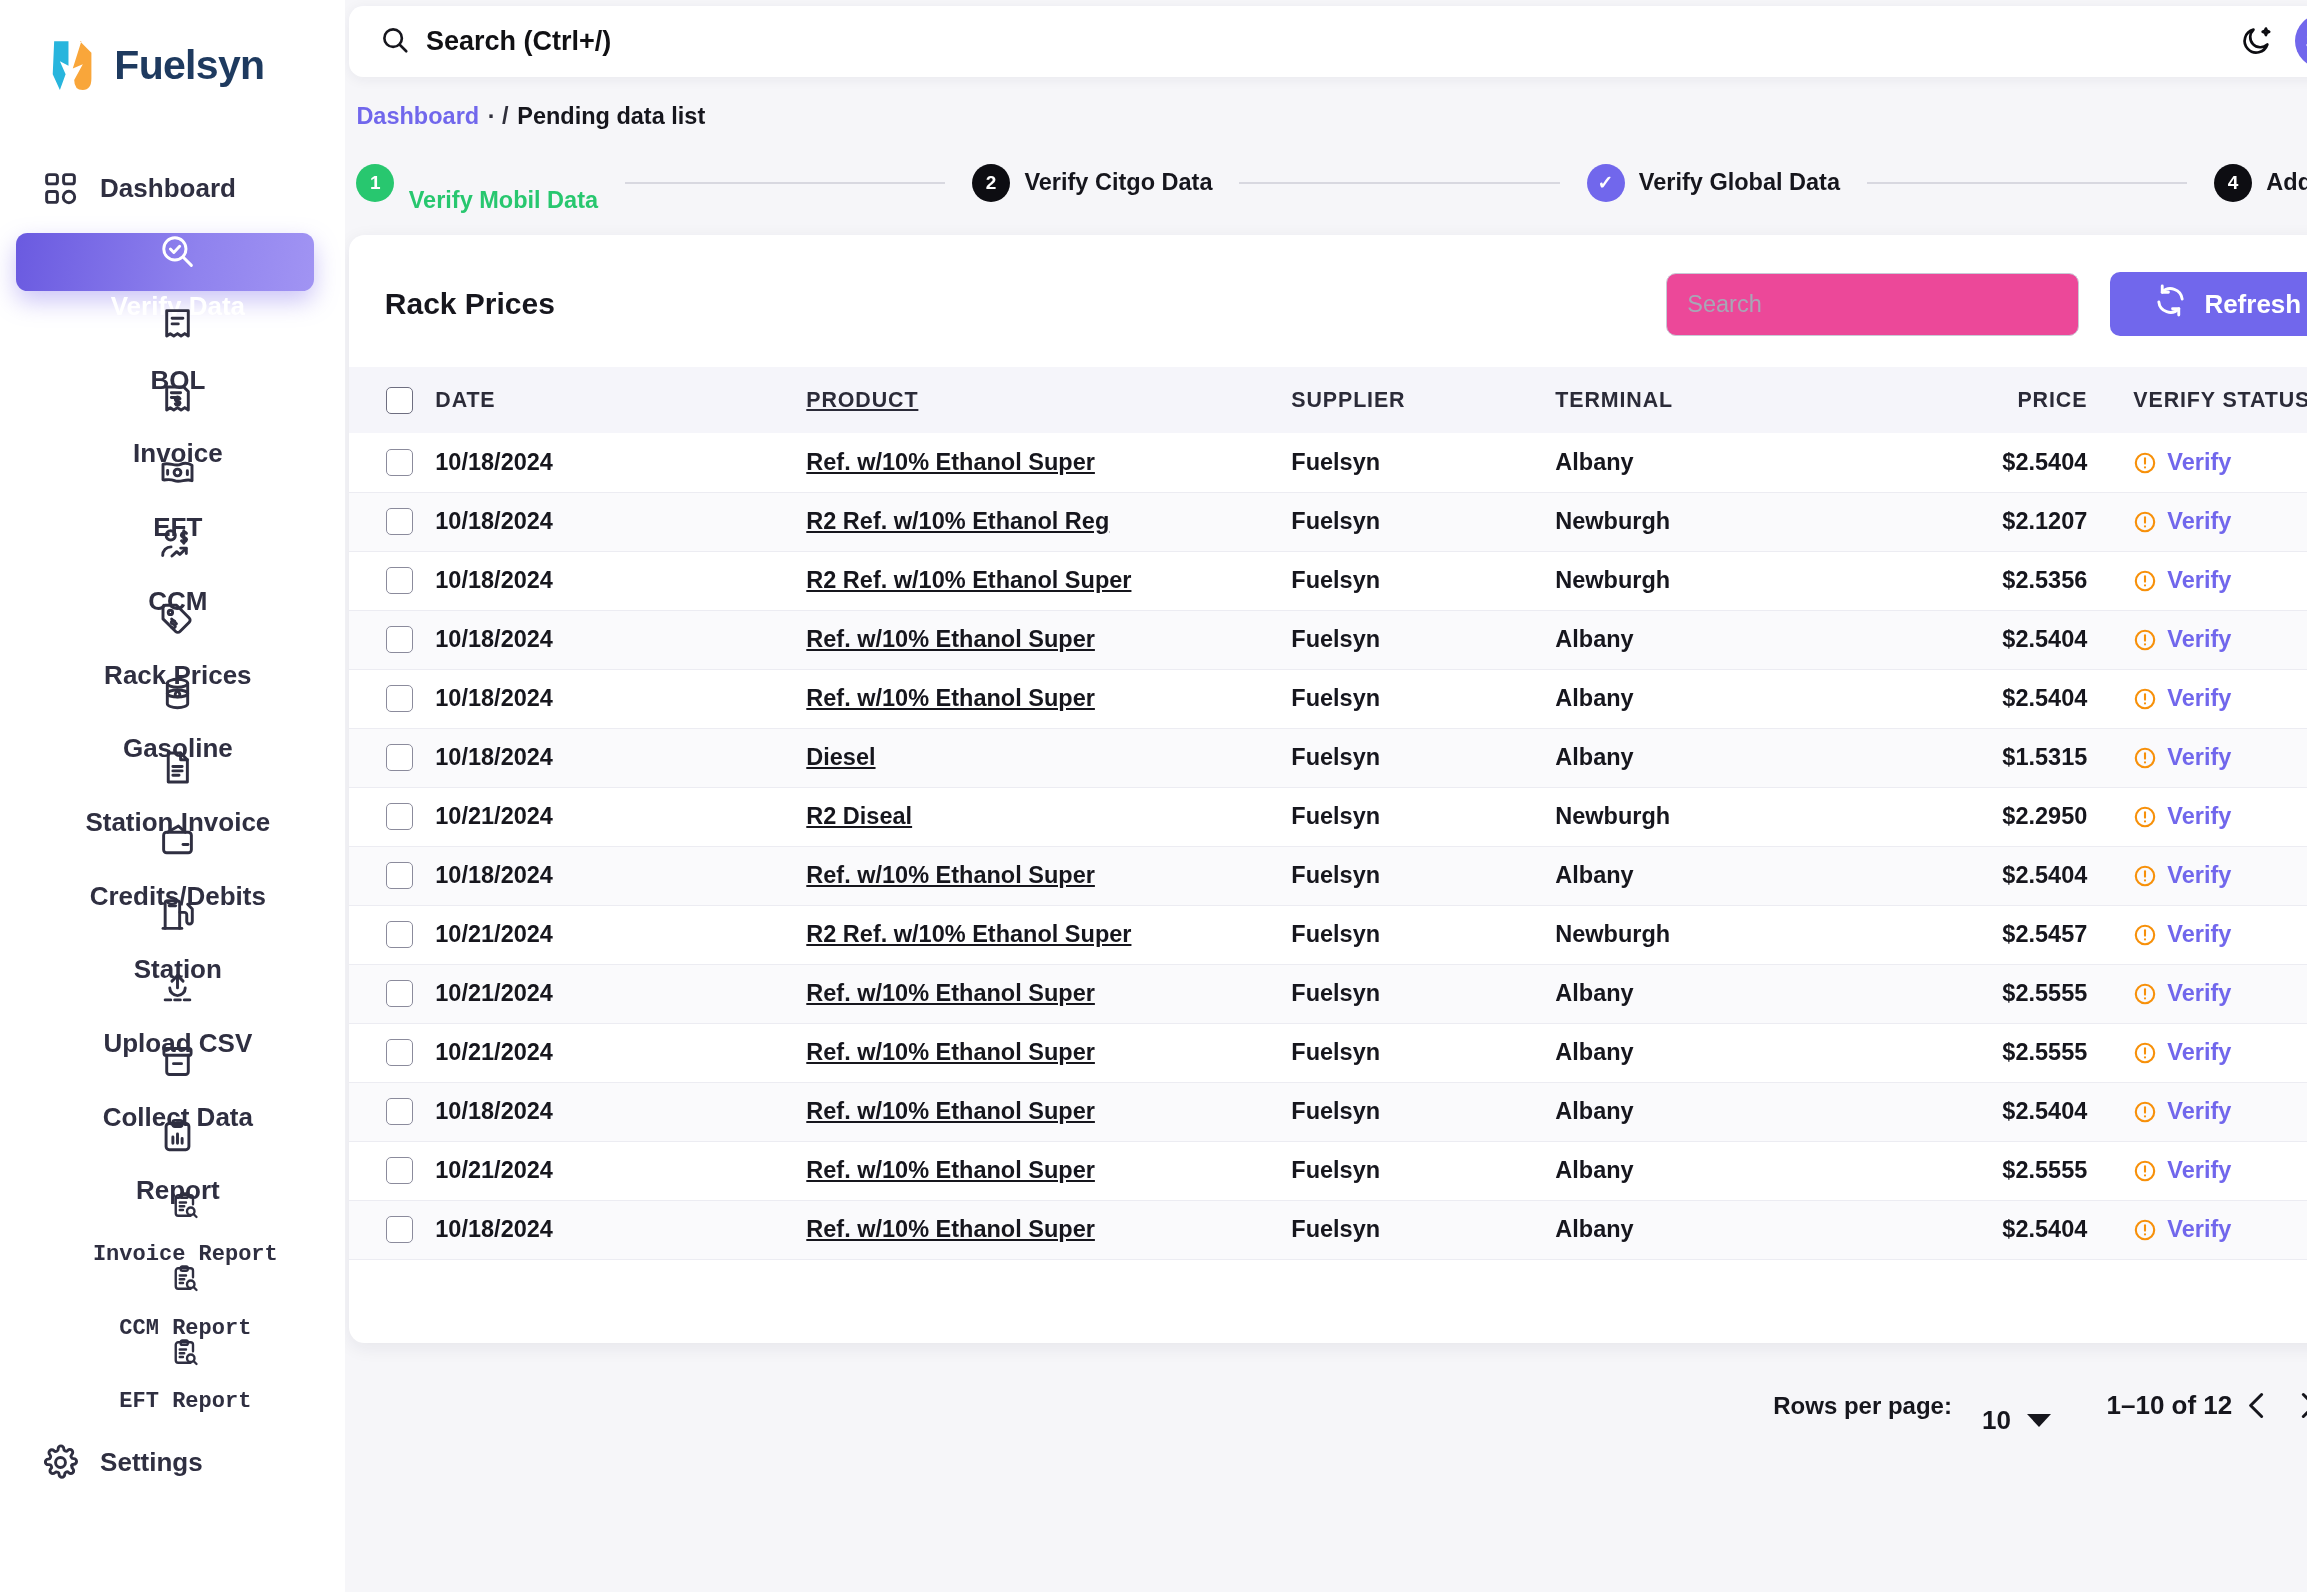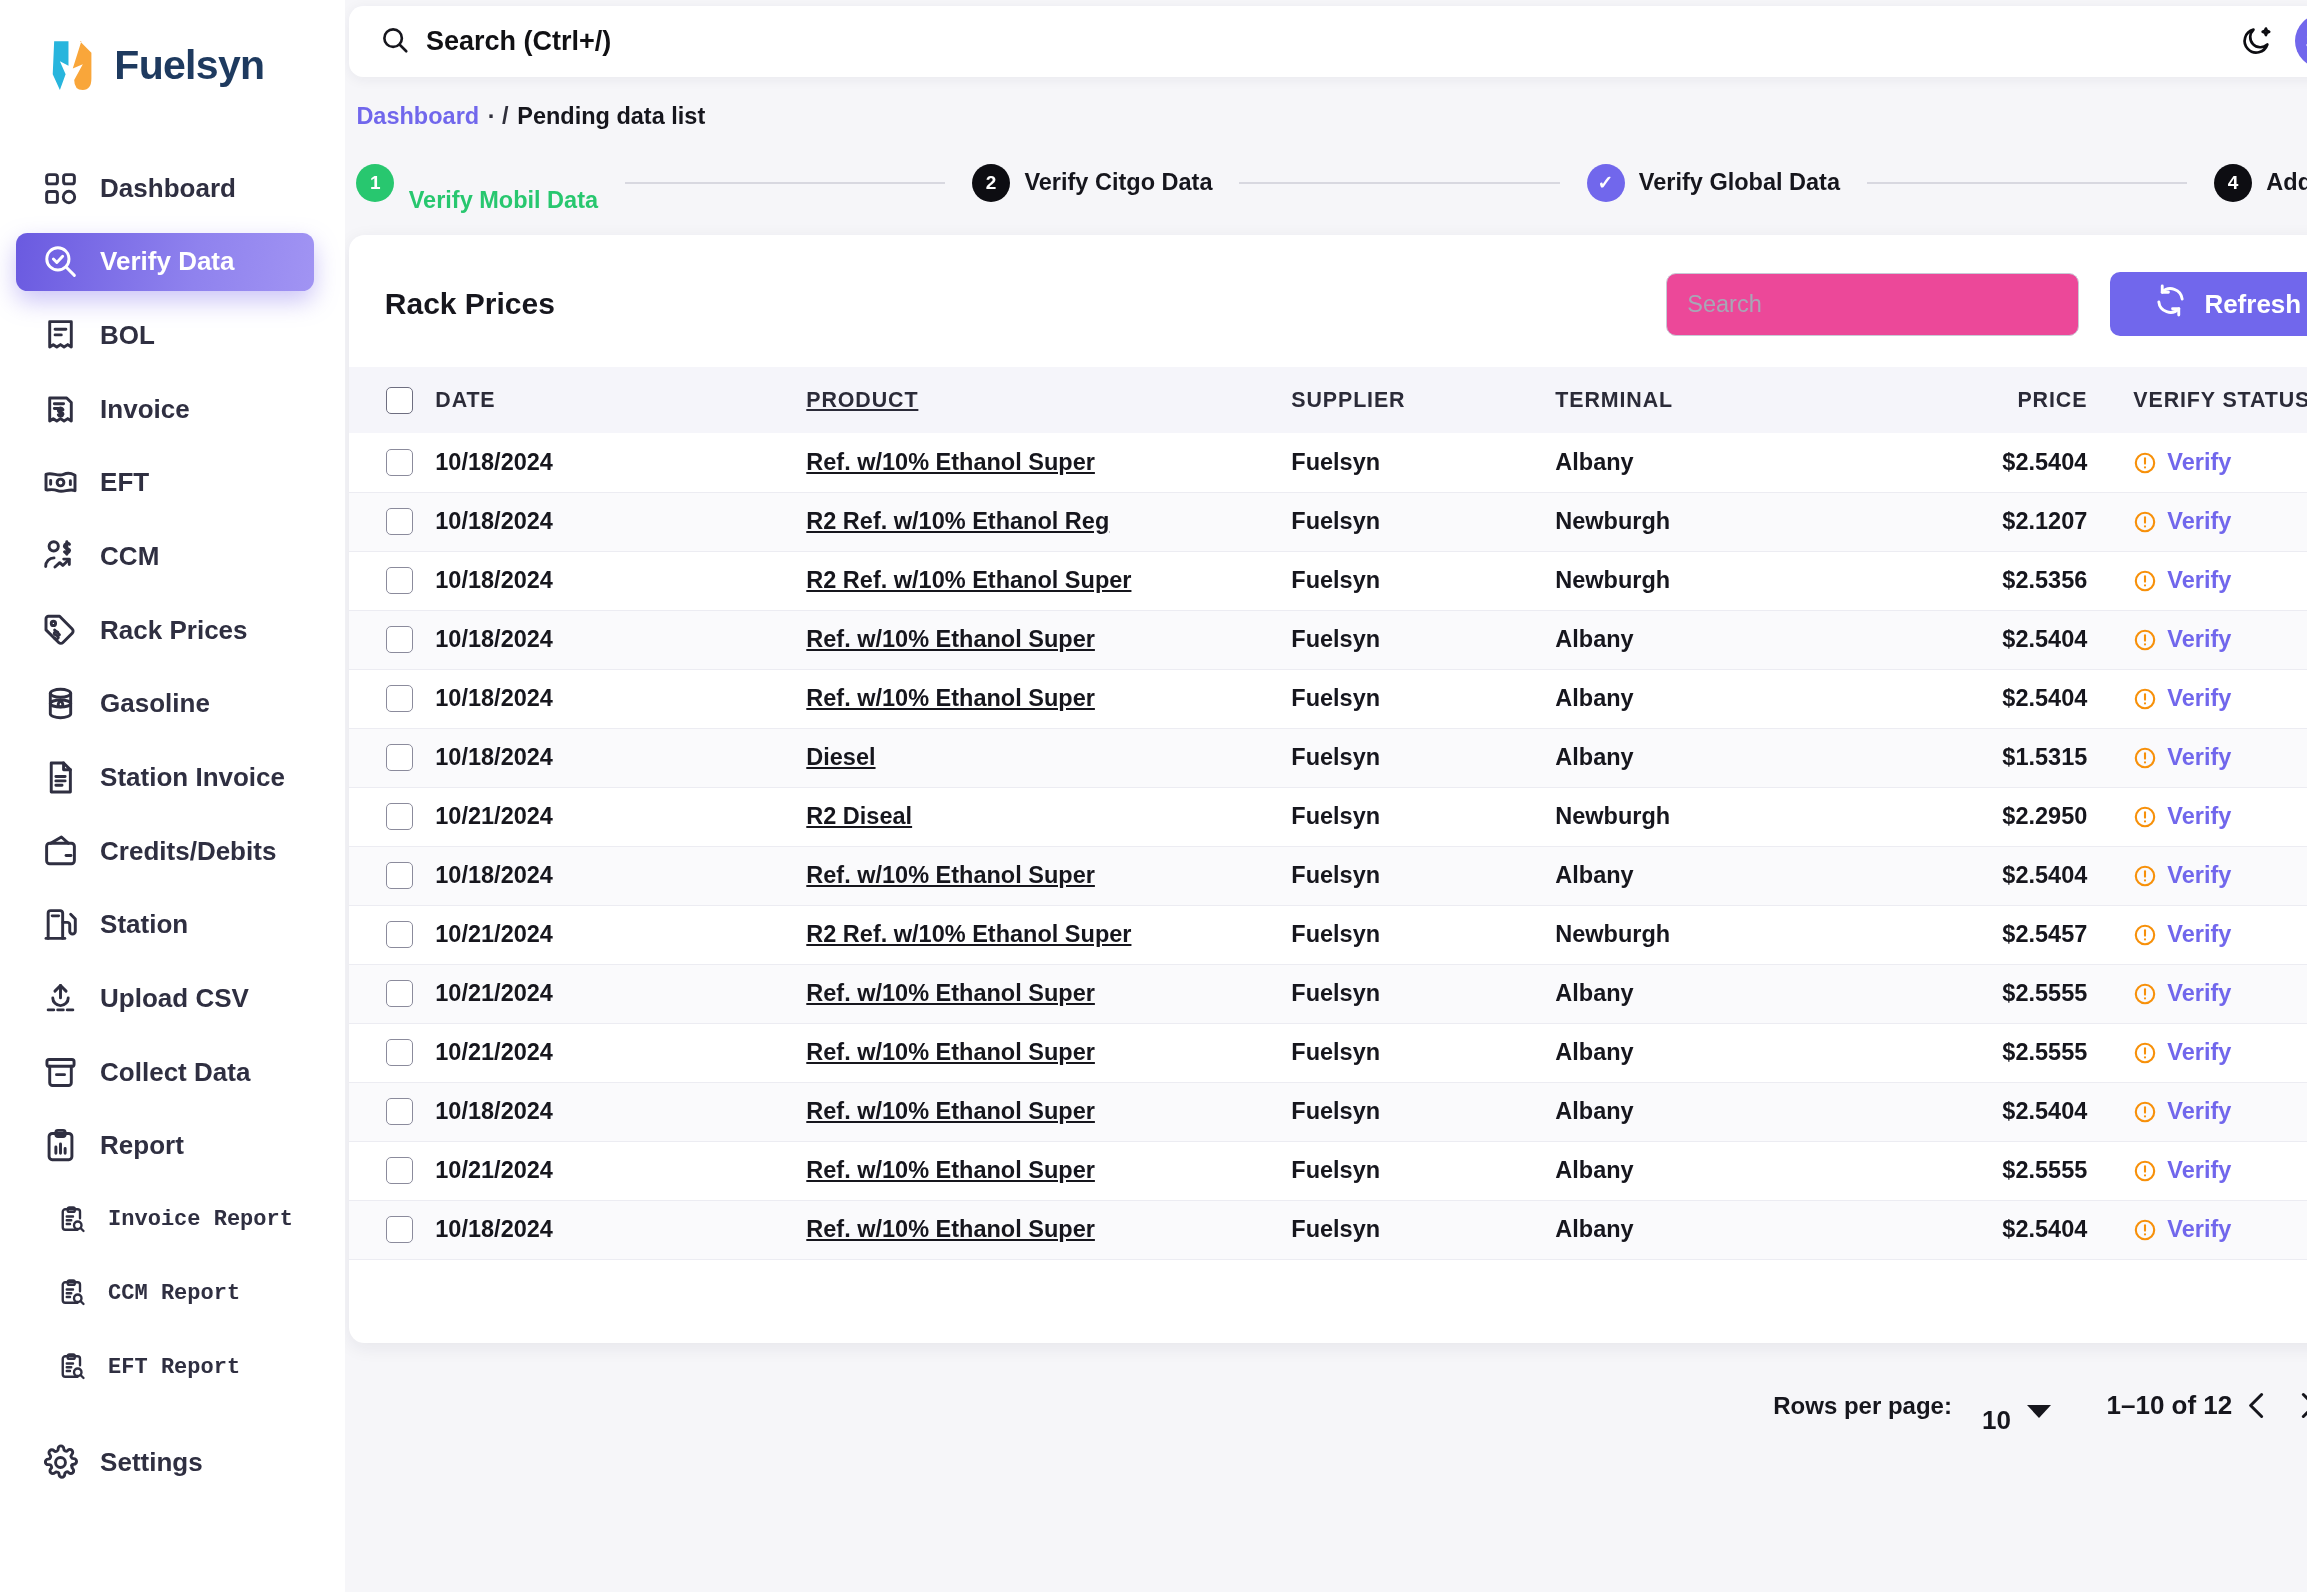--- a/index.html
+++ b/index.html
@@ -27,21 +27,21 @@
   .nav-item {
     display: flex; align-items: center; gap: 21.4px;
     height: 58px; margin: 0 31px 0 15.7px;
     padding-left: 26px;
     border-radius: 11.4px;
     color: #2f2f41;
     font-size: 26px; font-weight: 700;
     white-space: nowrap;
     cursor: pointer;
   }
-  .nav-item + .nav-item { margin-top: 15.7px; }
+  .nav-item + .nav-item { margin-top: 15.7px; flex-direction: column; }
   .nav-item.sub { font-size: 22px; padding-left: 41px; font-family: Liberation Mono, monospace; }
   .nav-item.sub .nav-ico { width: 30px; height: 30px; }
   .nav-item.active {
     background: linear-gradient(100deg, #6a5ae0 0%, #8f82ee 60%, #a194f3 100%);
     color: #ffffff;
     box-shadow: 0 10px 24px rgba(124,108,235,0.40);
   }
   .nav-ico { width: 37px; height: 37px; flex: 0 0 auto; display: block; }
   .nav-ico svg { width: 100%; height: 100%; display: block; }
   .nav-spacer { height: 37px; }
@@ -155,21 +155,21 @@
   .cb.hd { border-color: #6e6e80; }
   .verify-cell { display: flex; align-items: center; gap: 10px; cursor: pointer; }
   .verify-txt { color: #7167ec; font-size: 23.5px; font-weight: 700; }
   .warn-ico { width: 24px; height: 24px; flex: 0 0 auto; }
 
   .card-foot { height: 83px; }
 
   
   .pager { display: flex; align-items: center; justify-content: flex-end; gap: 0; padding: 33px 43px 0 0; }
   .pager-lbl { font-size: 24px; font-weight: 700; color: #16161d; }
-  .rpp { display: flex; gap: 15.7px; margin-left: 30px; cursor: pointer; margin-top: 29px; }
+  .rpp { display: flex; align-items: center; gap: 15.7px; margin-left: 30px; cursor: pointer; margin-top: 29px; }
   .rpp-val { font-size: 26px; font-weight: 700; color: #16161d; }
   .caret { width: 0; height: 0; border-left: 12px solid transparent; border-right: 12px solid transparent; border-top: 13px solid #16161d; }
   .range { font-size: 26px; font-weight: 700; color: #16161d; margin-left: 56px; }
   .chev { width: 50px; height: 50px; display: flex; align-items: center; justify-content: center; cursor: pointer; }
   .chev:first-of-type { margin-left: 44px; }
 </style>
 </head>
 <body>
 
 <div class="app">

